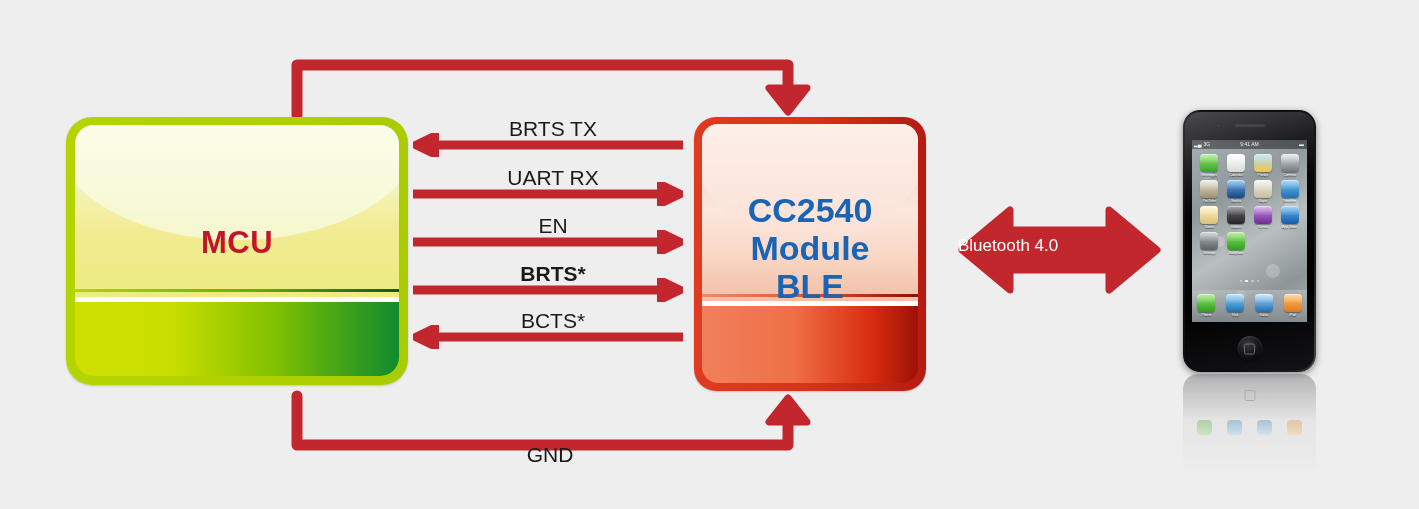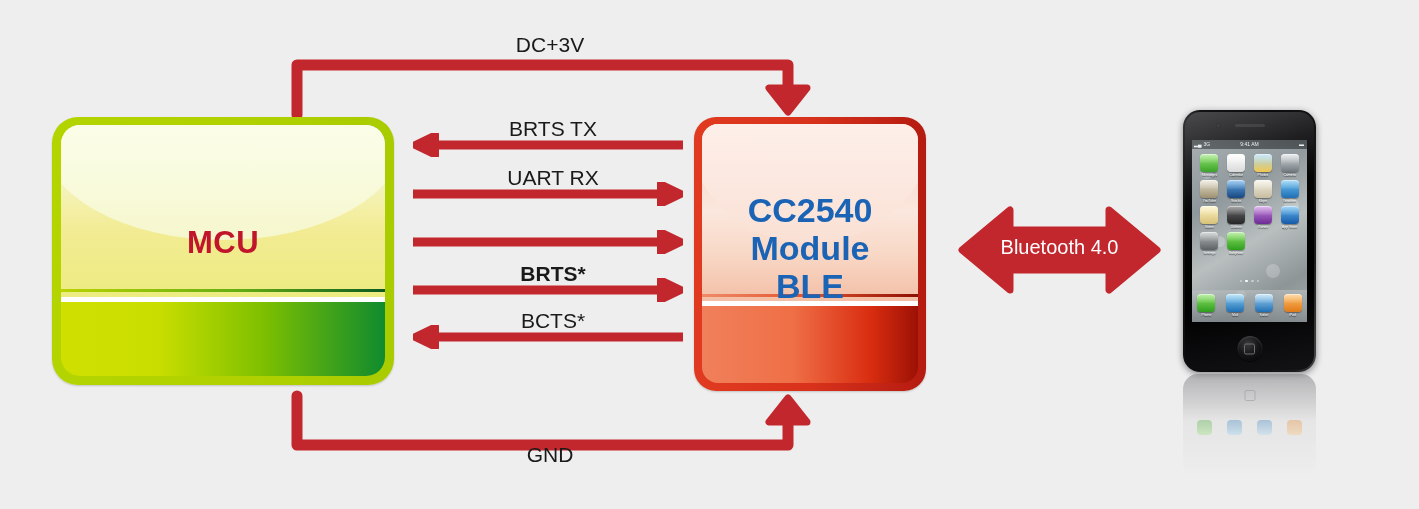--- a/index.html
+++ b/index.html
@@ -9,21 +9,21 @@
     font-family:"Liberation Sans","DejaVu Sans",sans-serif;
     overflow:hidden;
   }
   #stage{position:relative;width:1419px;height:509px;background:#eeeeee;}
 
   
   .abs{position:absolute;}
 
   
   #mcu{
-    left:52px;top:117px;width:342px;height:268px;
+    left:66px;top:117px;width:342px;height:268px;
     border-radius:26px;
     background:linear-gradient(90deg,#b4d400 0%,#b2d200 45%,#a9cc00 100%);
     padding:8px 9px 9px 9px;
     box-sizing:border-box;
     box-shadow:0 1px 2px rgba(0,0,0,.18);
   }
   #mcu-inner{
     position:relative;width:100%;height:100%;
     border-radius:19px;overflow:hidden;
     background:linear-gradient(90deg,#cfe000 0%,#c9de00 30%,#7fc000 62%,#0f8b2e 100%);
@@ -91,22 +91,22 @@
     width:280px;left:413px;
   }
   .sig-arrow{position:absolute;left:413px;width:270px;height:24px;}
 
   
   .rail-label{position:absolute;font-size:21px;color:#1a1a1a;text-align:center;}
 
   
   #bt-arrow{left:958px;top:204px;width:203px;height:92px;}
   #bt-text{
-    position:absolute;left:958px;top:236px;width:203px;text-align:center;
-    color:#ffffff;font-size:20px;
+    position:absolute;left:958px;top:236px;width:203px;text-align:left;
+    color:#ffffff;font-size:17px;
   }
 
   
   #phone{
     left:1183px;top:110px;width:133px;height:262px;
     border-radius:17px;
     background:linear-gradient(100deg,#3a3a3c 0%,#121214 10%,#0a0a0c 50%,#1b1b1e 88%,#4a4a4d 100%);
     box-shadow:0 2px 7px rgba(0,0,0,.45);
     padding:2px;box-sizing:border-box;
   }
@@ -205,21 +205,20 @@
 </style>
 </head>
 <body>
 
 <div id="stage">
 
   <svg class="abs" style="left:280px;top:40px;" width="550" height="80" viewBox="0 0 550 80">
     <path d="M17 75 L17 25 L508 25 L508 44" stroke="#c1272d" stroke-width="11" fill="none" stroke-linecap="round" stroke-linejoin="round"></path>
     <path d="M508 72 L489 48 L527 48 Z" fill="#c1272d" stroke="#c1272d" stroke-width="7" stroke-linejoin="round"></path>
   </svg>
-  <div class="rail-label" style="left:400px;top:33px;width:300px;">DC+3V</div>
 
   <svg class="abs" style="left:280px;top:388px;" width="550" height="80" viewBox="0 0 550 80">
     <path d="M17 8 L17 57 L508 57 L508 38" stroke="#c1272d" stroke-width="11" fill="none" stroke-linecap="round" stroke-linejoin="round"></path>
     <path d="M508 10 L489 34 L527 34 Z" fill="#c1272d" stroke="#c1272d" stroke-width="7" stroke-linejoin="round"></path>
   </svg>
   <div class="rail-label" style="left:400px;top:443px;width:300px;">GND</div>
 
   <div class="abs" id="mcu">
     <div id="mcu-inner">
       <div id="mcu-face"></div>
@@ -235,20 +234,21 @@
     <line x1="16" y1="12" x2="270" y2="12" stroke="#c1272d" stroke-width="9" stroke-linecap="round"></line>
     <path d="M0 12 L23 1 L23 23 Z" fill="#c1272d" stroke="#c1272d" stroke-width="6" stroke-linejoin="round"></path>
   </svg>
 
   <div class="sig-label" style="top:166px;">UART RX</div>
   <svg class="sig-arrow" style="top:182px;" width="270" height="24" viewBox="0 0 270 24">
     <line x1="0" y1="12" x2="254" y2="12" stroke="#c1272d" stroke-width="9" stroke-linecap="round"></line>
     <path d="M270 12 L247 1 L247 23 Z" fill="#c1272d" stroke="#c1272d" stroke-width="6" stroke-linejoin="round"></path>
   </svg>
 
+  <div class="sig-label" style="top:214px;">EN</div>
   <svg class="sig-arrow" style="top:230px;" width="270" height="24" viewBox="0 0 270 24">
     <line x1="0" y1="12" x2="254" y2="12" stroke="#c1272d" stroke-width="9" stroke-linecap="round"></line>
     <path d="M270 12 L247 1 L247 23 Z" fill="#c1272d" stroke="#c1272d" stroke-width="6" stroke-linejoin="round"></path>
   </svg>
 
   <div class="sig-label" style="top:262px;font-weight:bold;">BRTS*</div>
   <svg class="sig-arrow" style="top:278px;" width="270" height="24" viewBox="0 0 270 24">
     <line x1="0" y1="12" x2="254" y2="12" stroke="#c1272d" stroke-width="9" stroke-linecap="round"></line>
     <path d="M270 12 L247 1 L247 23 Z" fill="#c1272d" stroke="#c1272d" stroke-width="6" stroke-linejoin="round"></path>
   </svg>

